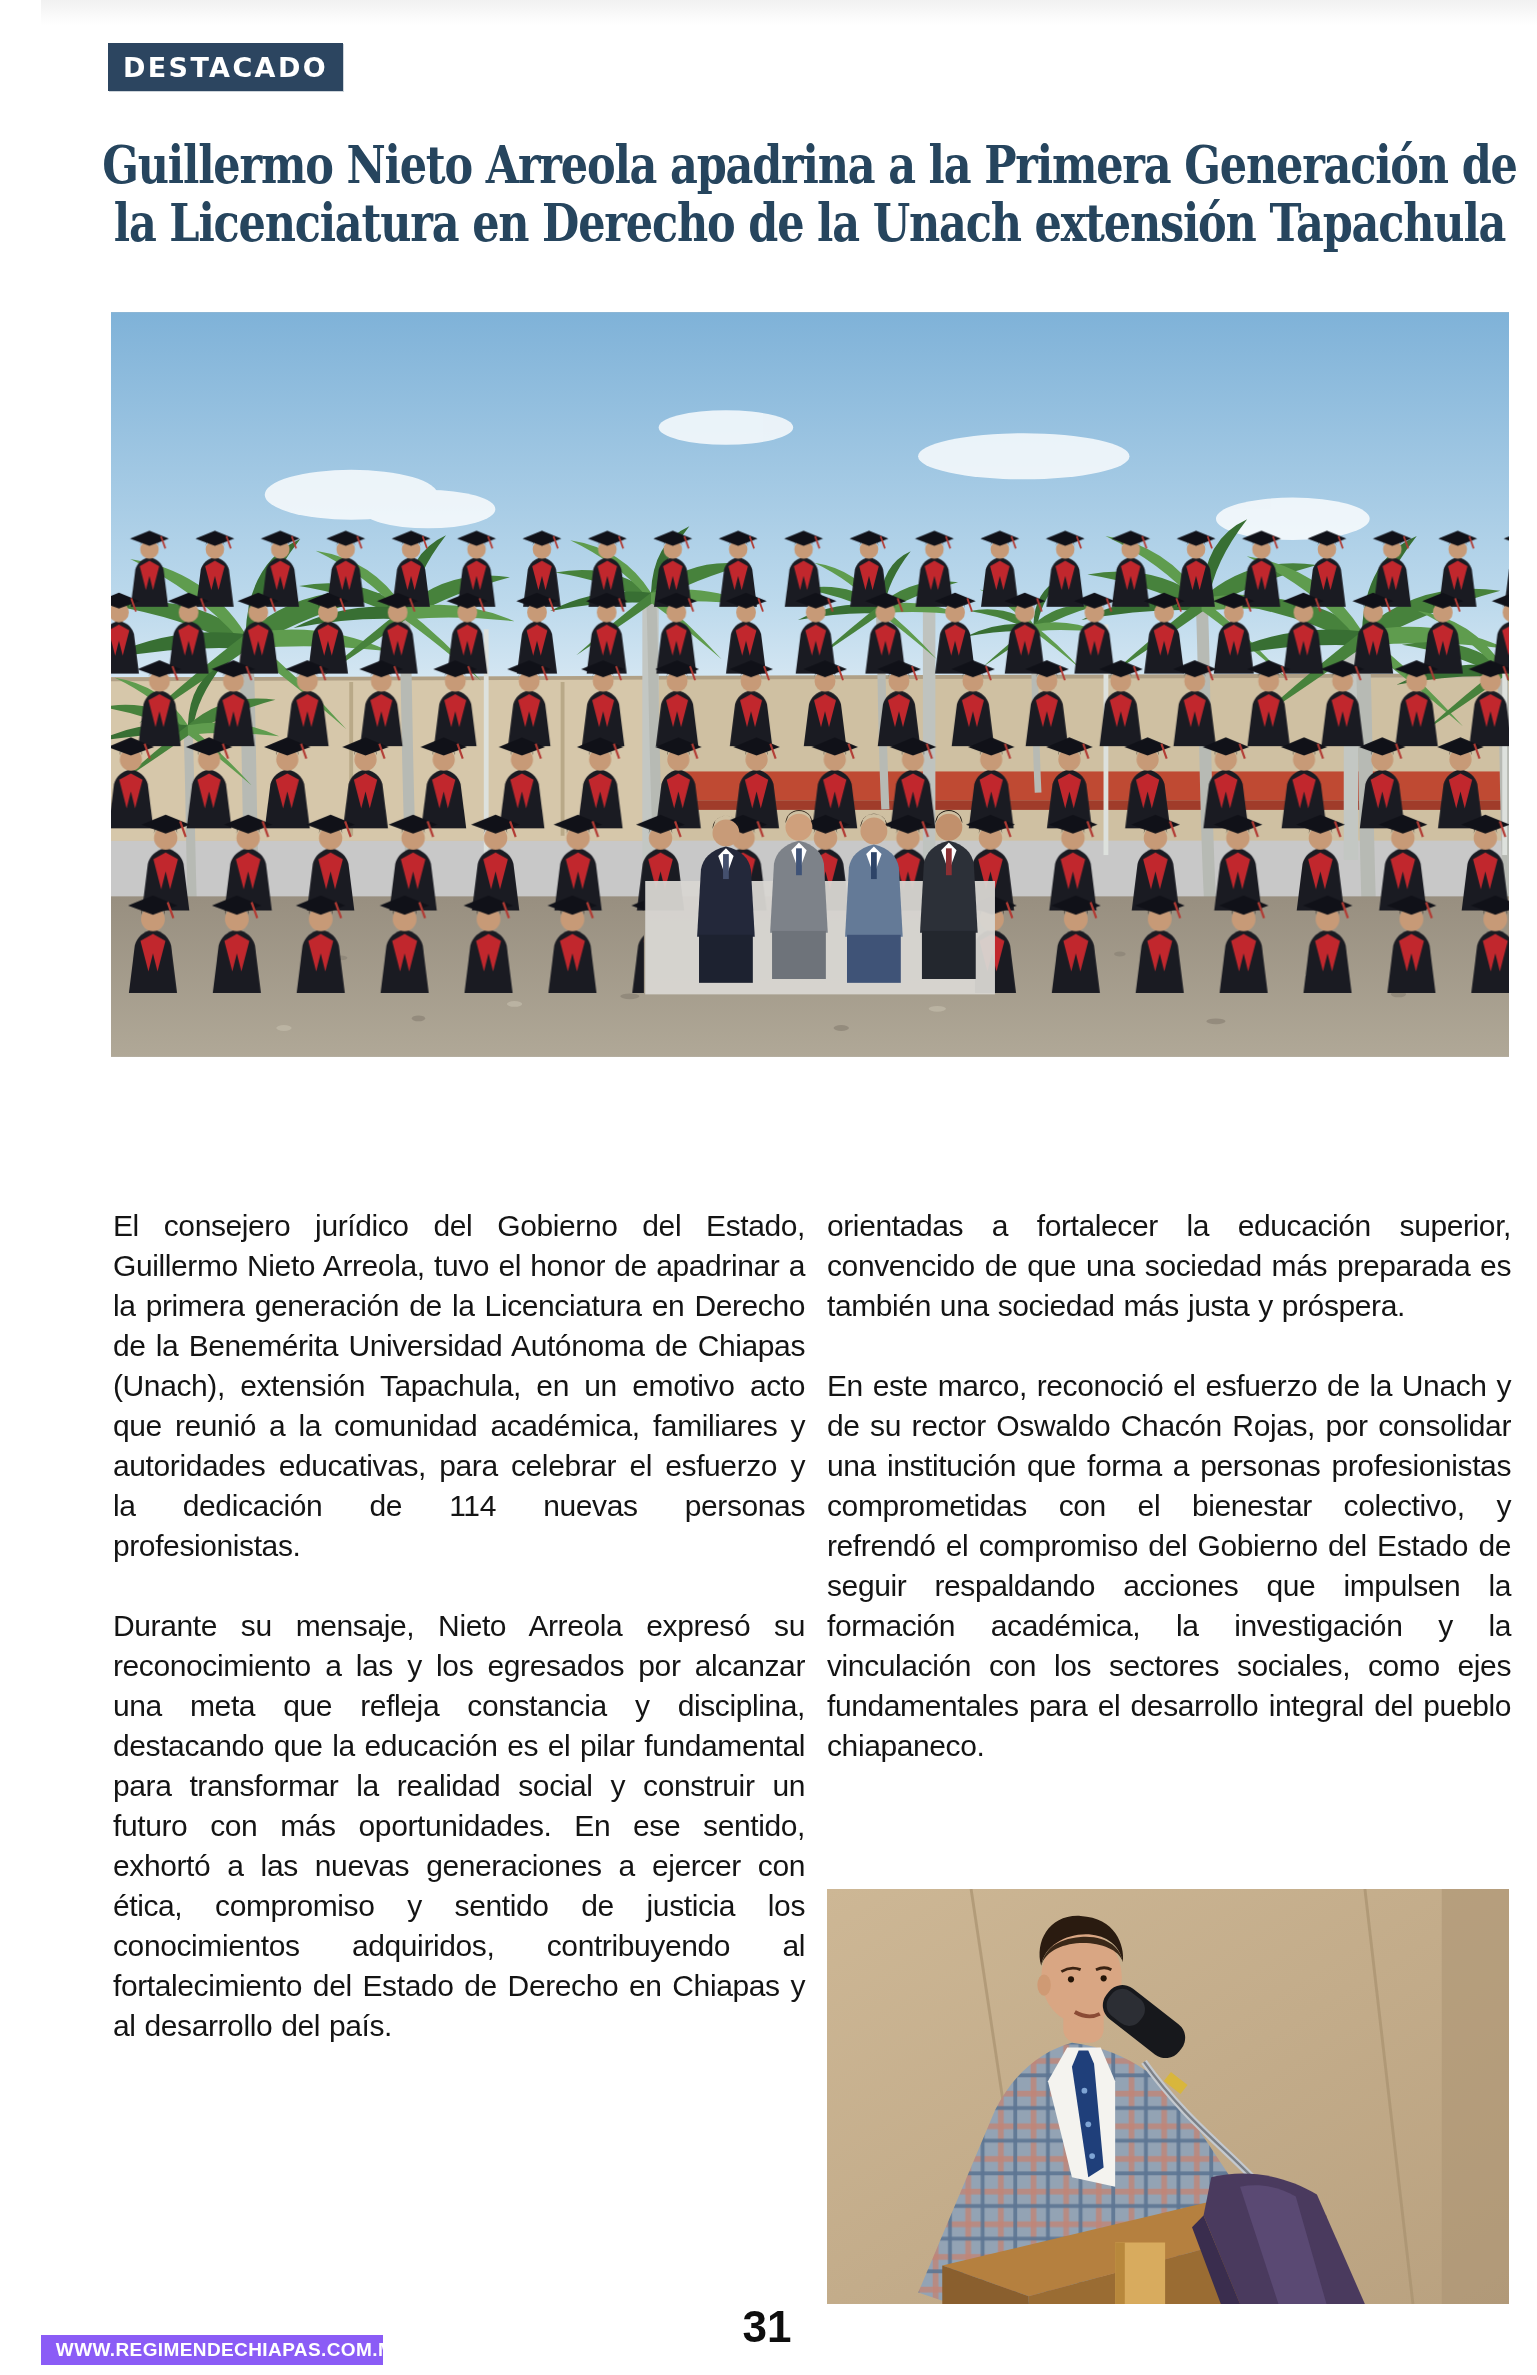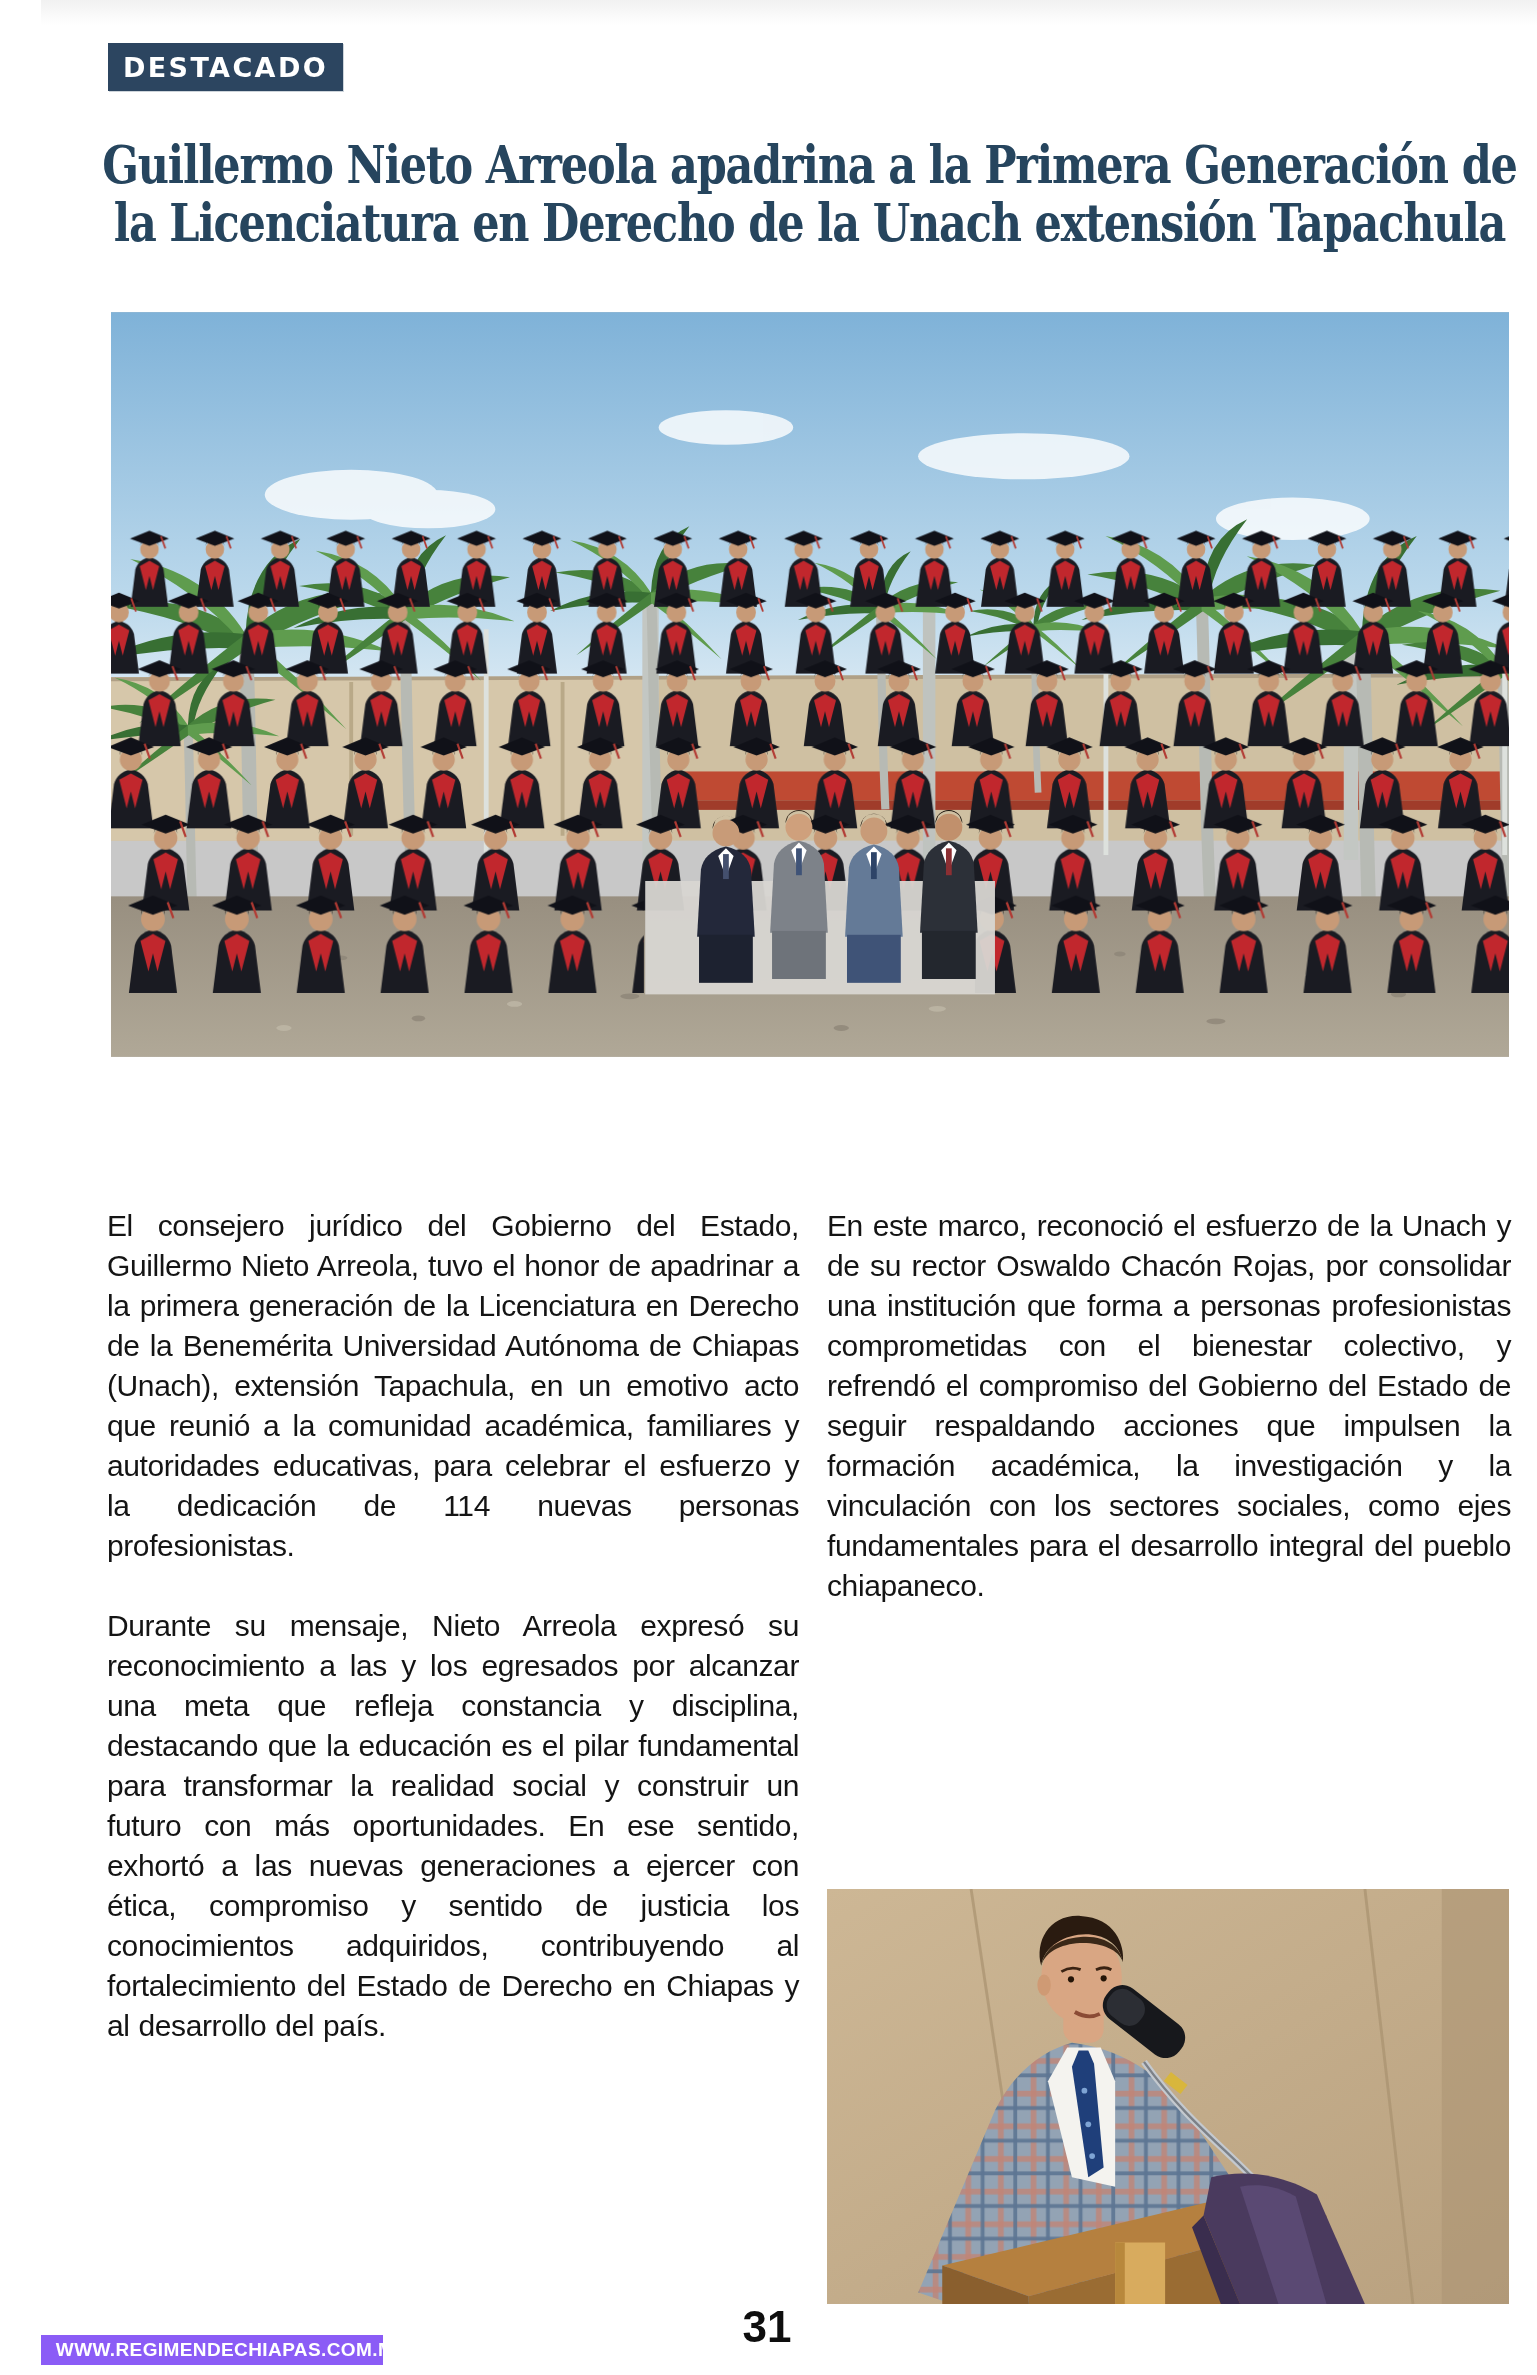--- a/index.html
+++ b/index.html
@@ -30,21 +30,21 @@
     position:absolute;left:38px;right:38px;top:1118px;text-align:center;
     font-family:"DejaVu Sans",sans-serif;font-weight:bold;font-size:28px;
     color:#2b4a9e;letter-spacing:-0.2px;
   }
   .col{
     position:absolute;top:1206px;
     font-size:30px;line-height:40px;text-align:justify;color:#141414;
     letter-spacing:-0.4px;word-spacing:1px;
   }
   .col p{margin:0 0 40px 0;}
-  .col-left{left:66px;width:692px;}
+  .col-left{left:72px;width:692px;}
   .col-right{left:786px;width:684px;}
   .page-number{
     position:absolute;left:726px;top:2302px;transform:translateX(-50%);
     font-weight:bold;font-size:44px;color:#0e0e0e;
     font-family:"Liberation Sans",sans-serif;
   }
   .footer-bar{
     position:absolute;left:0;top:2335px;width:342px;height:30px;background:#8b5cf6;
     display:flex;align-items:center;justify-content:center;padding-left:39px;box-sizing:border-box;
   }
@@ -217,20 +217,21 @@
       </g>
     </svg>
   </div>
 
 
   <div class="col col-left">
     <p>El consejero jurídico del Gobierno del Estado, Guillermo Nieto Arreola, tuvo el honor de apadrinar a la primera generación de la Licenciatura en Derecho de la Benemérita Universidad Autónoma de Chiapas (Unach), extensión Tapachula, en un emotivo acto que reunió a la comunidad académica, familiares y autoridades educativas, para celebrar el esfuerzo y la dedicación de 114 nuevas personas profesionistas.</p>
     <p>Durante su mensaje, Nieto Arreola expresó su reconocimiento a las y los egresados por alcanzar una meta que refleja constancia y disciplina, destacando que la educación es el pilar fundamental para transformar la realidad social y construir un futuro con más oportunidades. En ese sentido, exhortó a las nuevas generaciones a ejercer con ética, compromiso y sentido de justicia los conocimientos adquiridos, contribuyendo al fortalecimiento del Estado de Derecho en Chiapas y al desarrollo del país.</p>
   </div>
   <div class="col col-right">
+    <p>orientadas a fortalecer la educación superior, convencido de que una sociedad más preparada es también una sociedad más justa y próspera.</p>
     <p>En este marco, reconoció el esfuerzo de la Unach y de su rector Oswaldo Chacón Rojas, por consolidar una institución que forma a personas profesionistas comprometidas con el bienestar colectivo, y refrendó el compromiso del Gobierno del Estado de seguir respaldando acciones que impulsen la formación académica, la investigación y la vinculación con los sectores sociales, como ejes fundamentales para el desarrollo integral del pueblo chiapaneco.</p>
   </div>
 
   <div class="photo podium-photo">
     <svg width="682" height="415" viewBox="0 0 710 432" xmlns="http://www.w3.org/2000/svg">
       <defs>
         <linearGradient id="wall" x1="0" y1="0" x2="1" y2="1">
           <stop offset="0" stop-color="#cdb795"></stop>
           <stop offset="1" stop-color="#b9a17f"></stop>
         </linearGradient>

